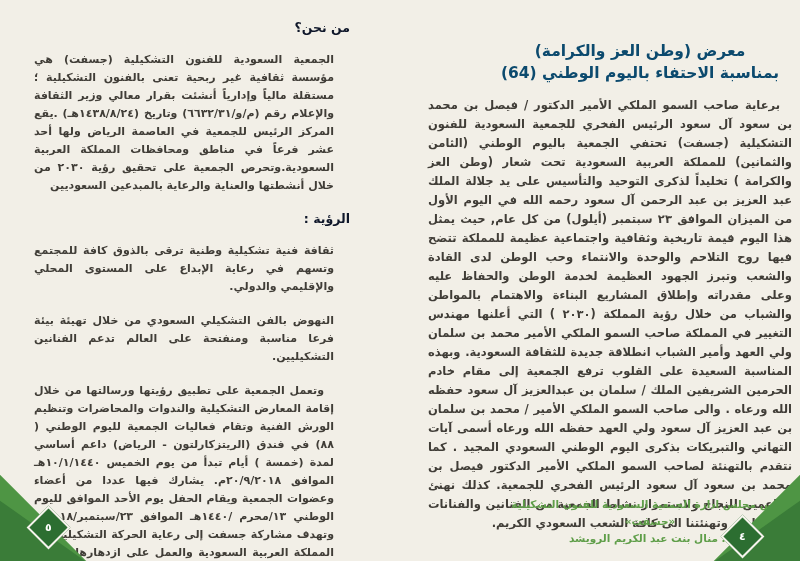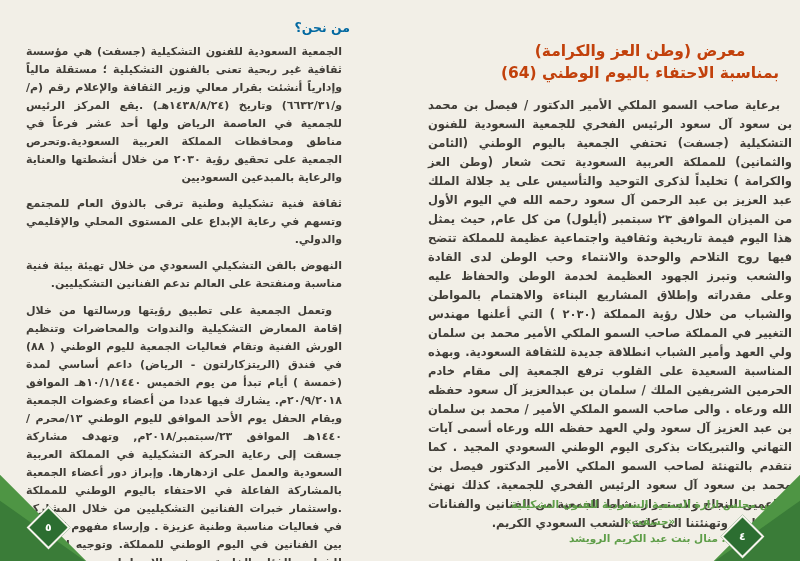--- a/index.html
+++ b/index.html
@@ -4,32 +4,32 @@
 <style>
   html,body { margin:0; padding:0; background:#888; }
   .spread {
     position:relative; width:800px; height:561px; margin:0 auto;
     background:#f2efe7; overflow:hidden;
     font-family:"DejaVu Sans", sans-serif; direction:rtl;
   }
   
   .left-col { position:absolute; left:18px; top:12px; width:332px; color:#403d37; }
   .sec-head {
-    color:#0369a1; font-weight:bold; font-size:12.5px;
+    color:#0f172a; font-weight:bold; font-size:12.5px;
     margin:8px 0 3px 0; text-align:right;
   }
   .left-col .body-txt {
     font-size:11px; font-weight:bold; line-height:18px;
-    text-align:justify; text-align-last:right; margin:8px;
+    text-align:justify; text-align-last:right; margin:16px;
   }
   .left-col .para { margin-top:9px; text-indent:10px; }
   
   .right-col { position:absolute; left:428px; top:40px; width:364px; color:#403d37; }
   .page-title {
-    color:#c2410c; font-weight:bold; font-size:15.5px; line-height:22px;
+    color:#0c4a6e; font-weight:bold; font-size:15.5px; line-height:22px;
     text-align:center; padding-left:60px; margin:0 0 12px 0;
   }
   .right-col .body-txt {
     font-size:11.5px; font-weight:bold; line-height:19px;
     text-align:justify; text-align-last:right; margin:0; text-indent:12px;
   }
   .signature {
     position:absolute; left:505px; top:496px; width:290px;
     text-align:center; color:#5f9e49; font-weight:bold;
     font-size:10.5px; line-height:17px;
@@ -60,23 +60,24 @@
 </style>
 </head>
 <body>
 
 <div class="spread">
 
   <div class="left-col">
     <div class="sec-head">من نحن؟</div>
     <p class="body-txt">الجمعية السعودية للفنون التشكيلية (جسفت) هي مؤسسة ثقافية غير ربحية تعنى بالفنون التشكيلية ؛ مستقلة مالياً وإدارياً أنشئت بقرار معالي وزير الثقافة والإعلام رقم (م/و/٦٦٣٢/٣١) وتاريخ (١٤٣٨/٨/٢٤هـ) .يقع المركز الرئيس للجمعية في العاصمة الرياض ولها أحد عشر فرعاً في مناطق ومحافظات المملكة العربية السعودية.وتحرص الجمعية على تحقيق رؤية ٢٠٣٠ من خلال أنشطتها والعناية والرعاية بالمبدعين السعوديين</p>
 
-    <p class="body-txt">ثقافة فنية تشكيلية وطنية ترقى بالذوق العام للمجتمع وتسهم في رعاية الإبداع على المستوى المحلي والإقليمي والدولي.</p>
+    <div class="sec-head">الرؤية :</div>
+    <p class="body-txt">ثقافة فنية تشكيلية وطنية ترقى بالذوق كافة للمجتمع وتسهم في رعاية الإبداع على المستوى المحلي والإقليمي والدولي.</p>
 
-    <p class="body-txt">النهوض بالفن التشكيلي السعودي من خلال تهيئة بيئة فنية مناسبة ومنفتحة على العالم تدعم الفنانين التشكيليين.</p>
+    <p class="body-txt">النهوض بالفن التشكيلي السعودي من خلال تهيئة بيئة فرعا مناسبة ومنفتحة على العالم تدعم الفنانين التشكيليين.</p>
 
     <p class="body-txt para">وتعمل الجمعية على تطبيق رؤيتها ورسالتها من خلال إقامة المعارض التشكيلية والندوات والمحاضرات وتنظيم الورش الفنية وتقام فعاليات الجمعية لليوم الوطني ( ٨٨) في فندق (الريتزكارلتون - الرياض) داعم أساسي لمدة (خمسة ) أيام تبدأ من يوم الخميس ١٠/١/١٤٤٠هـ الموافق ٢٠/٩/٢٠١٨م. يشارك فيها عددا من أعضاء وعضوات الجمعية ويقام الحفل يوم الأحد الموافق لليوم الوطني ١٣/محرم /١٤٤٠هـ الموافق ٢٣/سبتمبر/٢٠١٨م, وتهدف مشاركة جسفت إلى رعاية الحركة التشكيلية في المملكة العربية السعودية والعمل على ازدهارها. وإبراز دور أعضاء الجمعية بالمشاركة الفاعلة في الاحتفاء باليوم الوطني للمملكة .واستثمار خبرات الفنانين التشكيليين من خلال المشاركة في فعاليات مناسبة وطنية عزيزة . وإرساء مفهوم الوطنية بين الفنانين في اليوم الوطني للمملكة. وتوجيه الاهتمام للشباب والفئات الخاصة من ذوي الاحتياجات من خلال الفن التشكيلي, وابراز جهود الجمعية في خدمة الفنانين التشكيليين.وإبراز دورها في الحد الجنوبي من خلال برامج العلاج بالفن.ويستهدف المعرض التشكيليين, المثقفين , المجتمع, الشباب , ذوي الاحتياجات الخاصة , وجهات ذات العلاقة حكومية وخاصة ,وزوار الفندق.</p>
   </div>
 
   <div class="right-col">
     <div class="page-title">
       <div>معرض (وطن العز والكرامة)</div>
       <div>بمناسبة الاحتفاء باليوم الوطني (64)</div>
     </div>
     <p class="body-txt">برعاية صاحب السمو الملكي الأمير الدكتور / فيصل بن محمد بن سعود آل سعود  الرئيس الفخري للجمعية السعودية للفنون التشكيلية (جسفت) تحتفي الجمعية باليوم الوطني (الثامن والثمانين) للمملكة العربية السعودية تحت شعار (وطن العز والكرامة ) تخليداً لذكرى التوحيد والتأسيس على يد جلالة الملك عبد العزيز بن عبد الرحمن آل سعود رحمه الله في اليوم الأول من الميزان الموافق ٢٣ سبتمبر (أيلول) من كل عام, حيث يمثل هذا اليوم قيمة تاريخية وثقافية واجتماعية عظيمة للمملكة تتضح فيها روح التلاحم والوحدة والانتماء وحب الوطن لدى القادة والشعب وتبرز الجهود العظيمة لخدمة الوطن والحفاظ عليه وعلى مقدراته وإطلاق المشاريع البناءة والاهتمام بالمواطن والشباب من خلال رؤية المملكة (٢٠٣٠ ) التي أعلنها مهندس التغيير في المملكة صاحب السمو الملكي الأمير محمد بن سلمان ولي العهد وأمير الشباب انطلاقة جديدة للثقافة السعودية. وبهذه المناسبة السعيدة على القلوب ترفع الجمعية إلى مقام خادم الحرمين الشريفين الملك / سلمان بن عبدالعزيز آل سعود حفظه الله ورعاه . والى صاحب السمو الملكي الأمير / محمد بن سلمان بن عبد العزيز آل سعود ولي العهد حفظه الله ورعاه أسمى آيات التهاني والتبريكات بذكرى اليوم الوطني السعودي المجيد . كما نتقدم بالتهنئة لصاحب السمو الملكي الأمير الدكتور فيصل بن محمد بن سعود آل سعود الرئيس الفخري للجمعية. كذلك نهنئ الداعمين للنجاح ولاستمرار نشاط الجمعية من الفنانين والفنانات التشكيلين. وتهنئتنا الى كافة الشعب السعودي الكريم.</p>

